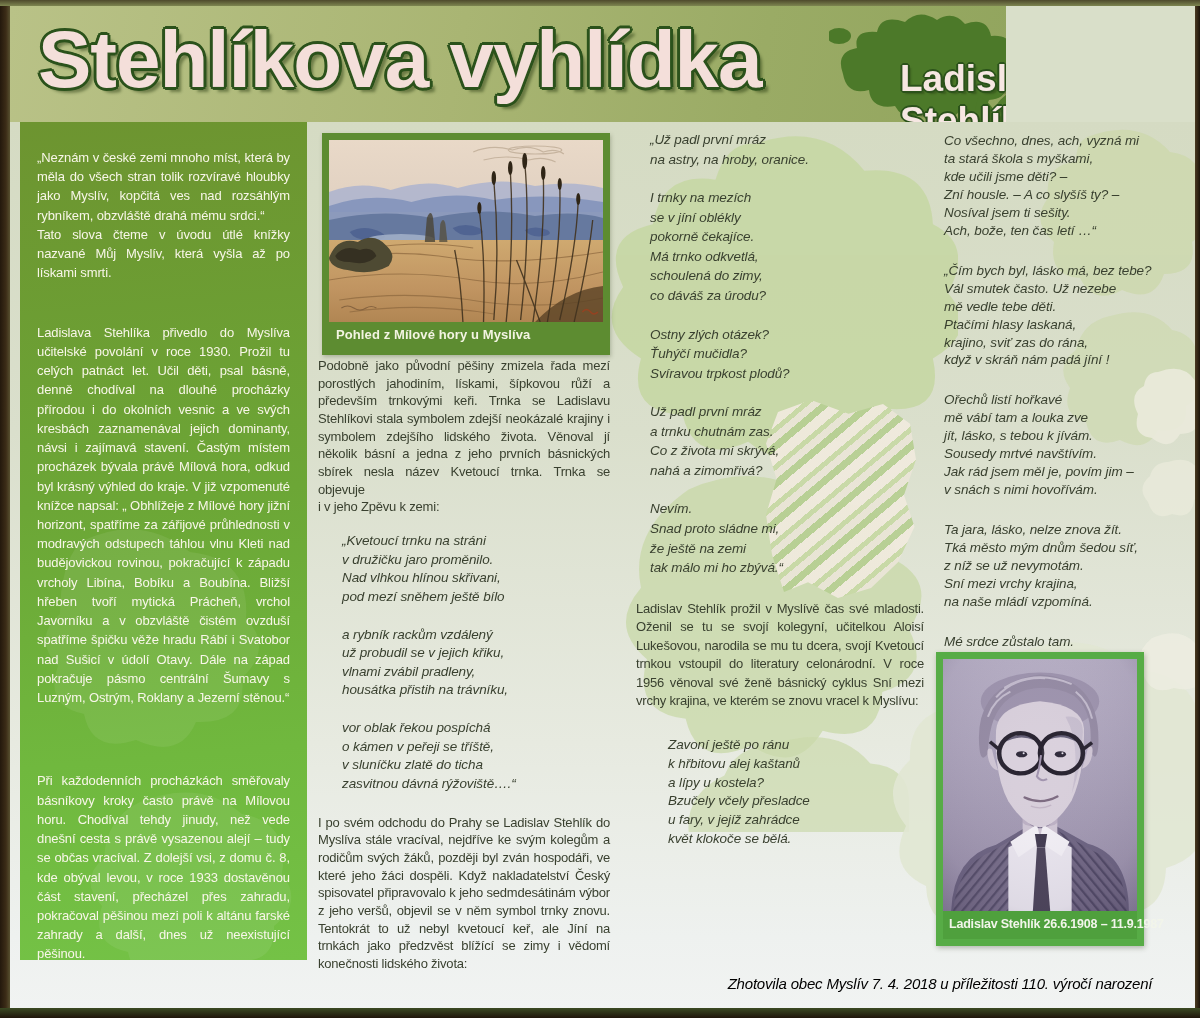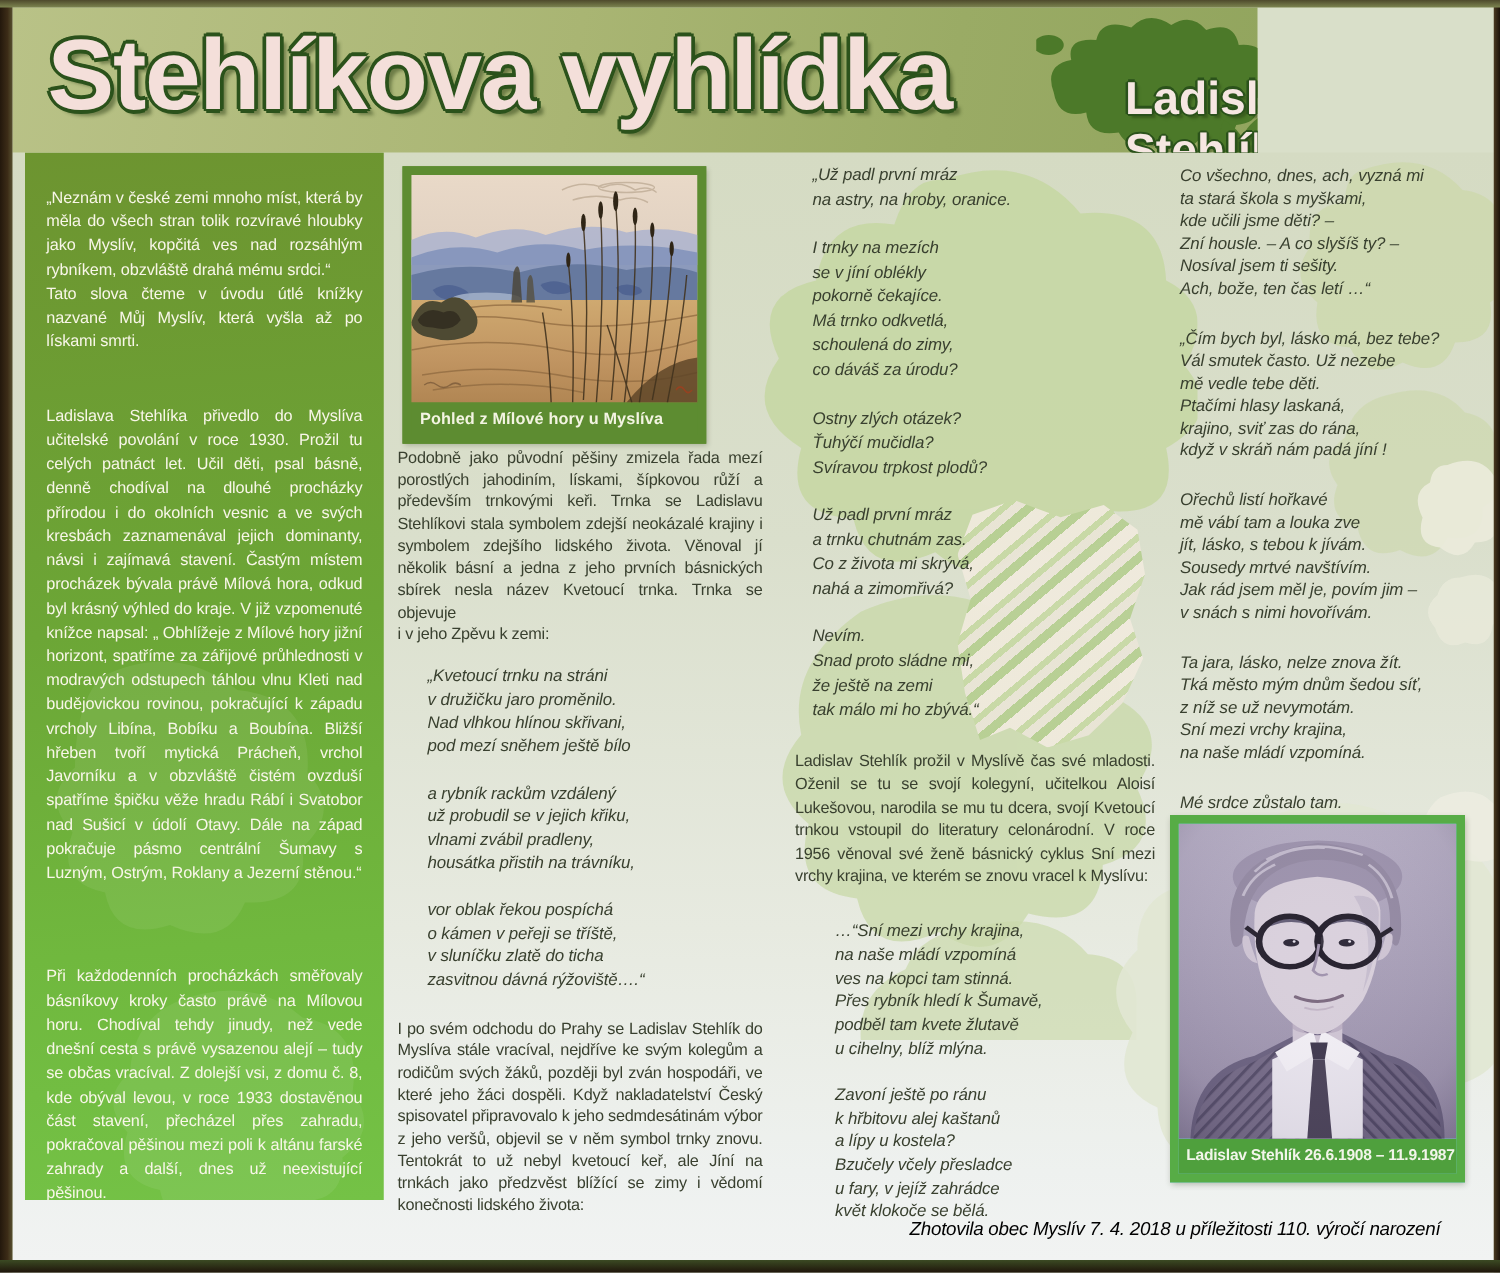--- a/index.html
+++ b/index.html
@@ -79,33 +79,33 @@
   .col3 .poem-a .stanza{line-height:1.45;}
   .col3 .body-text{margin-top:22px;line-height:1.42;}
   .col3 .poem-b{margin:26px 0 0 32px;}
 
   .col4{left:944px;top:132px;width:252px;}
   .col4 .stanza{font-size:13.5px;line-height:1.33;}
   .col4 .stanza + .stanza{margin-top:22px;}
 
   
   .painting{
-    position:absolute;left:322px;top:133px;width:243px;margin:0;z-index:2;
+    position:absolute;left:322px;top:133px;width:288px;margin:0;z-index:2;
     border:7px solid #5d8c31;background:#5d8c31;box-shadow:1px 2px 4px rgba(40,50,20,.25);
   }
   .painting svg{display:block;width:100%;height:182px;}
   .painting figcaption{
     height:26px;line-height:25px;background:#5d8c31;color:#f3f4e2;
     font-size:13px;font-weight:bold;padding-left:7px;letter-spacing:.1px;
   }
 
   
   .photo{
-    position:absolute;left:936px;top:652px;width:236px;margin:0;z-index:2;
-    border:7px solid #57ac46;background:#7dd3fc;box-shadow:1px 2px 5px rgba(40,50,20,.3);
+    position:absolute;left:936px;top:652px;width:208px;margin:0;z-index:2;
+    border:7px solid #57ac46;background:#86efac;box-shadow:1px 2px 5px rgba(40,50,20,.3);
   }
   .photo svg{display:block;width:100%;height:252px;}
   .photo figcaption{
     height:28px;line-height:27px;background:#4fa03d;color:#f2f5ea;
     font-size:12.5px;font-weight:bold;padding-left:6px;letter-spacing:-.2px;white-space:nowrap;
   }
 
   .footer{
     position:absolute;left:690px;top:975px;width:500px;z-index:3;
     font-size:15px;font-style:italic;color:#000000;text-align:center;letter-spacing:-.2px;
@@ -282,26 +282,20 @@
 a trnku chutnám zas.
 Co z života mi skrývá,
 nahá a zimomřivá?</p>
       <p class="stanza">Nevím.
 Snad proto sládne mi,
 že ještě na zemi
 tak málo mi ho zbývá.“</p>
     </div>
     <p class="body-text">Ladislav Stehlík prožil v Myslívě čas své mladosti. Oženil se tu se svojí kolegyní, učitelkou Aloisí Lukešovou, narodila se mu tu dcera, svojí Kvetoucí trnkou vstoupil do literatury celonárodní. V roce 1956 věnoval své ženě básnický cyklus Sní mezi vrchy krajina, ve kterém se znovu vracel k Myslívu:</p>
     <div class="poem poem-b">
-      <p class="stanza">…“Sní mezi vrchy krajina,
-na naše mládí vzpomíná
-ves na kopci tam stinná.
-Přes rybník hledí k Šumavě,
-podběl tam kvete žlutavě
-u cihelny, blíž mlýna.</p>
       <p class="stanza">Zavoní ještě po ránu
 k hřbitovu alej kaštanů
 a lípy u kostela?
 Bzučely včely přesladce
 u fary, v jejíž zahrádce
 květ klokoče se bělá.</p>
     </div>
   </section>
 
   <section class="col col4 poem">

